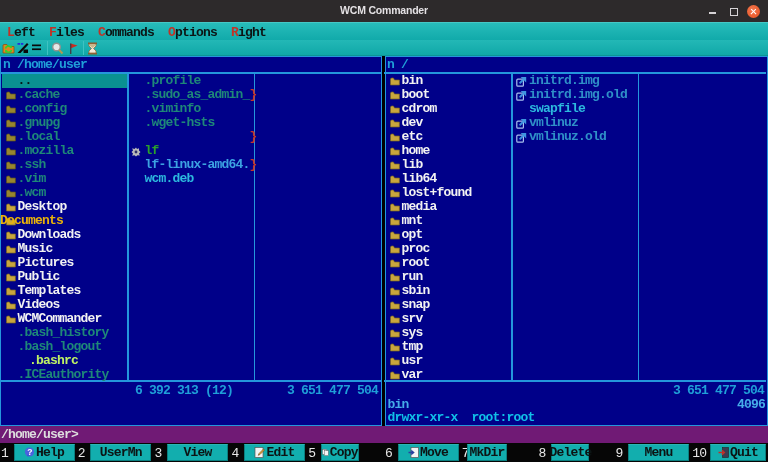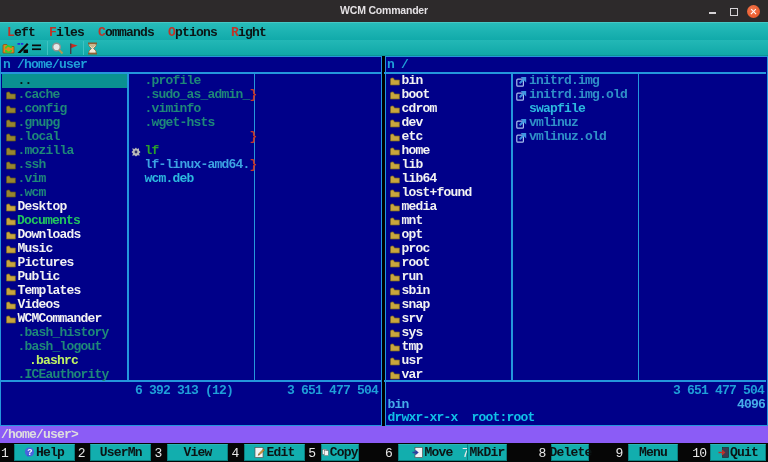--- a/index.html
+++ b/index.html
@@ -31,21 +31,21 @@
   border:1.5px solid #2496dc; }
 #lpanel { left:0; }
 #rpanel { left:384.5px; width:383px; }
 .vsep { position:absolute; top:73px; width:1.5px; height:308px; background:#2496dc; }
 .hline { position:absolute; width:100%; height:1.5px; background:#2496dc; }
 .t { position:absolute; height:14px; line-height:14px; font-size:13px; letter-spacing:-0.8px;
   font-weight:bold; white-space:pre; }
 .ic { position:absolute; }
 .selbar { position:absolute; height:14px; background:#0a9191; }
 
-#cmd { position:absolute; left:0; top:426px; width:768px; height:17px; background:#8b5cf6; }
+#cmd { position:absolute; left:0; top:426px; width:768px; height:17px; background:#701a75; }
 #fbar { position:absolute; left:0; top:443px; width:768px; height:19px; background:#060606; }
 .fknum { position:absolute; top:1.5px; height:17px; line-height:17px; color:#e8e8e8;
   font-size:13px; letter-spacing:-0.8px; }
 .fkbtn { position:absolute; top:0.5px; height:17.5px; background:#12aeae;
   border:1.5px solid #0b8080; border-top-color:#2ab5b5;
   display:flex; align-items:center; justify-content:center; color:#0c1414;
   font-size:13px; letter-spacing:-0.8px; font-weight:bold; }
 </style></head>
 <body>
 <div id="scr">
@@ -149,21 +149,21 @@
       <path d="M0.5 2 L0.5 8 L9.4 8 L9.4 3 L4.5 3 L3.4 1 L1.4 1 Z" fill="#98862f" stroke="#5d511c" stroke-width="0.7"></path>
     </svg>
     <div class="t" style="left:17.5px;top:185.5px;color:#1e8878">.wcm</div>
 <svg class="ic" style="left:5.5px;top:202.5px" width="10" height="9" viewBox="0 0 10 9">
       <path d="M0.5 2 L0.5 8 L9.4 8 L9.4 3 L4.5 3 L3.4 1 L1.4 1 Z" fill="#c8a63e" stroke="#7a6420" stroke-width="0.7"></path>
     </svg>
     <div class="t" style="left:17.5px;top:199.5px;color:#f2f2f2">Desktop</div>
 <svg class="ic" style="left:5.5px;top:216.5px" width="10" height="9" viewBox="0 0 10 9">
       <path d="M0.5 2 L0.5 8 L9.4 8 L9.4 3 L4.5 3 L3.4 1 L1.4 1 Z" fill="#c8a63e" stroke="#7a6420" stroke-width="0.7"></path>
     </svg>
-    <div class="t" style="left:17px;top:213.5px;color:#22c55e">Documents</div>
+    <div class="t" style="left:0;top:213.5px;color:#eab308">Documents</div>
 <svg class="ic" style="left:5.5px;top:230.5px" width="10" height="9" viewBox="0 0 10 9">
       <path d="M0.5 2 L0.5 8 L9.4 8 L9.4 3 L4.5 3 L3.4 1 L1.4 1 Z" fill="#c8a63e" stroke="#7a6420" stroke-width="0.7"></path>
     </svg>
     <div class="t" style="left:17.5px;top:227.5px;color:#f2f2f2">Downloads</div>
 <svg class="ic" style="left:5.5px;top:244.5px" width="10" height="9" viewBox="0 0 10 9">
       <path d="M0.5 2 L0.5 8 L9.4 8 L9.4 3 L4.5 3 L3.4 1 L1.4 1 Z" fill="#c8a63e" stroke="#7a6420" stroke-width="0.7"></path>
     </svg>
     <div class="t" style="left:17.5px;top:241.5px;color:#f2f2f2">Music</div>
 <svg class="ic" style="left:5.5px;top:258.5px" width="10" height="9" viewBox="0 0 10 9">
       <path d="M0.5 2 L0.5 8 L9.4 8 L9.4 3 L4.5 3 L3.4 1 L1.4 1 Z" fill="#c8a63e" stroke="#7a6420" stroke-width="0.7"></path>
@@ -354,40 +354,40 @@
       </div>
 <div class="fknum" style="left:308.2px">5</div>
       <div class="fkbtn" style="left:320.7px;width:38px">
         <svg width="11" height="11" viewBox="0 0 11 11" style="margin-right:1px">
           <rect x="0.8" y="0.5" width="6.5" height="8" fill="#f4f4f4" stroke="#555" stroke-width="0.7"></rect>
           <rect x="3.5" y="2.5" width="6.5" height="8" fill="#f4f4f4" stroke="#555" stroke-width="0.7"></rect>
         </svg>
         <span>Copy</span>
       </div>
 <div class="fknum" style="left:385.0px">6</div>
-      <div class="fkbtn" style="left:397.5px;width:70px">
+      <div class="fkbtn" style="left:397.5px;width:61px">
         <svg width="11" height="11" viewBox="0 0 11 11" style="margin-right:1px">
           <rect x="3" y="0.5" width="7.5" height="10" fill="#f4f4f4" stroke="#555" stroke-width="0.7"></rect>
           <path d="M0.5 5.5 L5 5.5 M3.2 3.5 L5.5 5.5 L3.2 7.5" stroke="#2a3f9e" stroke-width="1.6" fill="none"></path>
         </svg>
         <span>Move</span>
       </div>
 <div class="fknum" style="left:461.79999999999995px">7</div>
       <div class="fkbtn" style="left:467px;width:40px">
         <span>MkDir</span>
       </div>
 <div class="fknum" style="left:538.6px">8</div>
       <div class="fkbtn" style="left:551.1px;width:38px">
         <svg width="10" height="10" viewBox="0 0 10 10" style="margin-right:1px">
           <path d="M2 2 L8 8 M8 2 L2 8" stroke="#c03028" stroke-width="1.8"></path>
         </svg>
         <span>Delete</span>
       </div>
 <div class="fknum" style="left:615.4px">9</div>
-      <div class="fkbtn" style="left:627.9px;width:50px">
+      <div class="fkbtn" style="left:627.9px;width:61px">
         <span>Menu</span>
       </div>
 <div class="fknum" style="left:692.1999999999999px">10</div>
       <div class="fkbtn" style="left:710px;width:56px">
         <svg width="11" height="11" viewBox="0 0 11 11" style="margin-right:1px">
           <rect x="4.5" y="0.5" width="6" height="10" fill="#3c3c50" stroke="#222" stroke-width="0.6"></rect>
           <path d="M0.5 5.5 L6 5.5 M4 3.3 L6.3 5.5 L4 7.7" stroke="#c03028" stroke-width="1.5" fill="none"></path>
         </svg>
         <span>Quit</span>
       </div>

